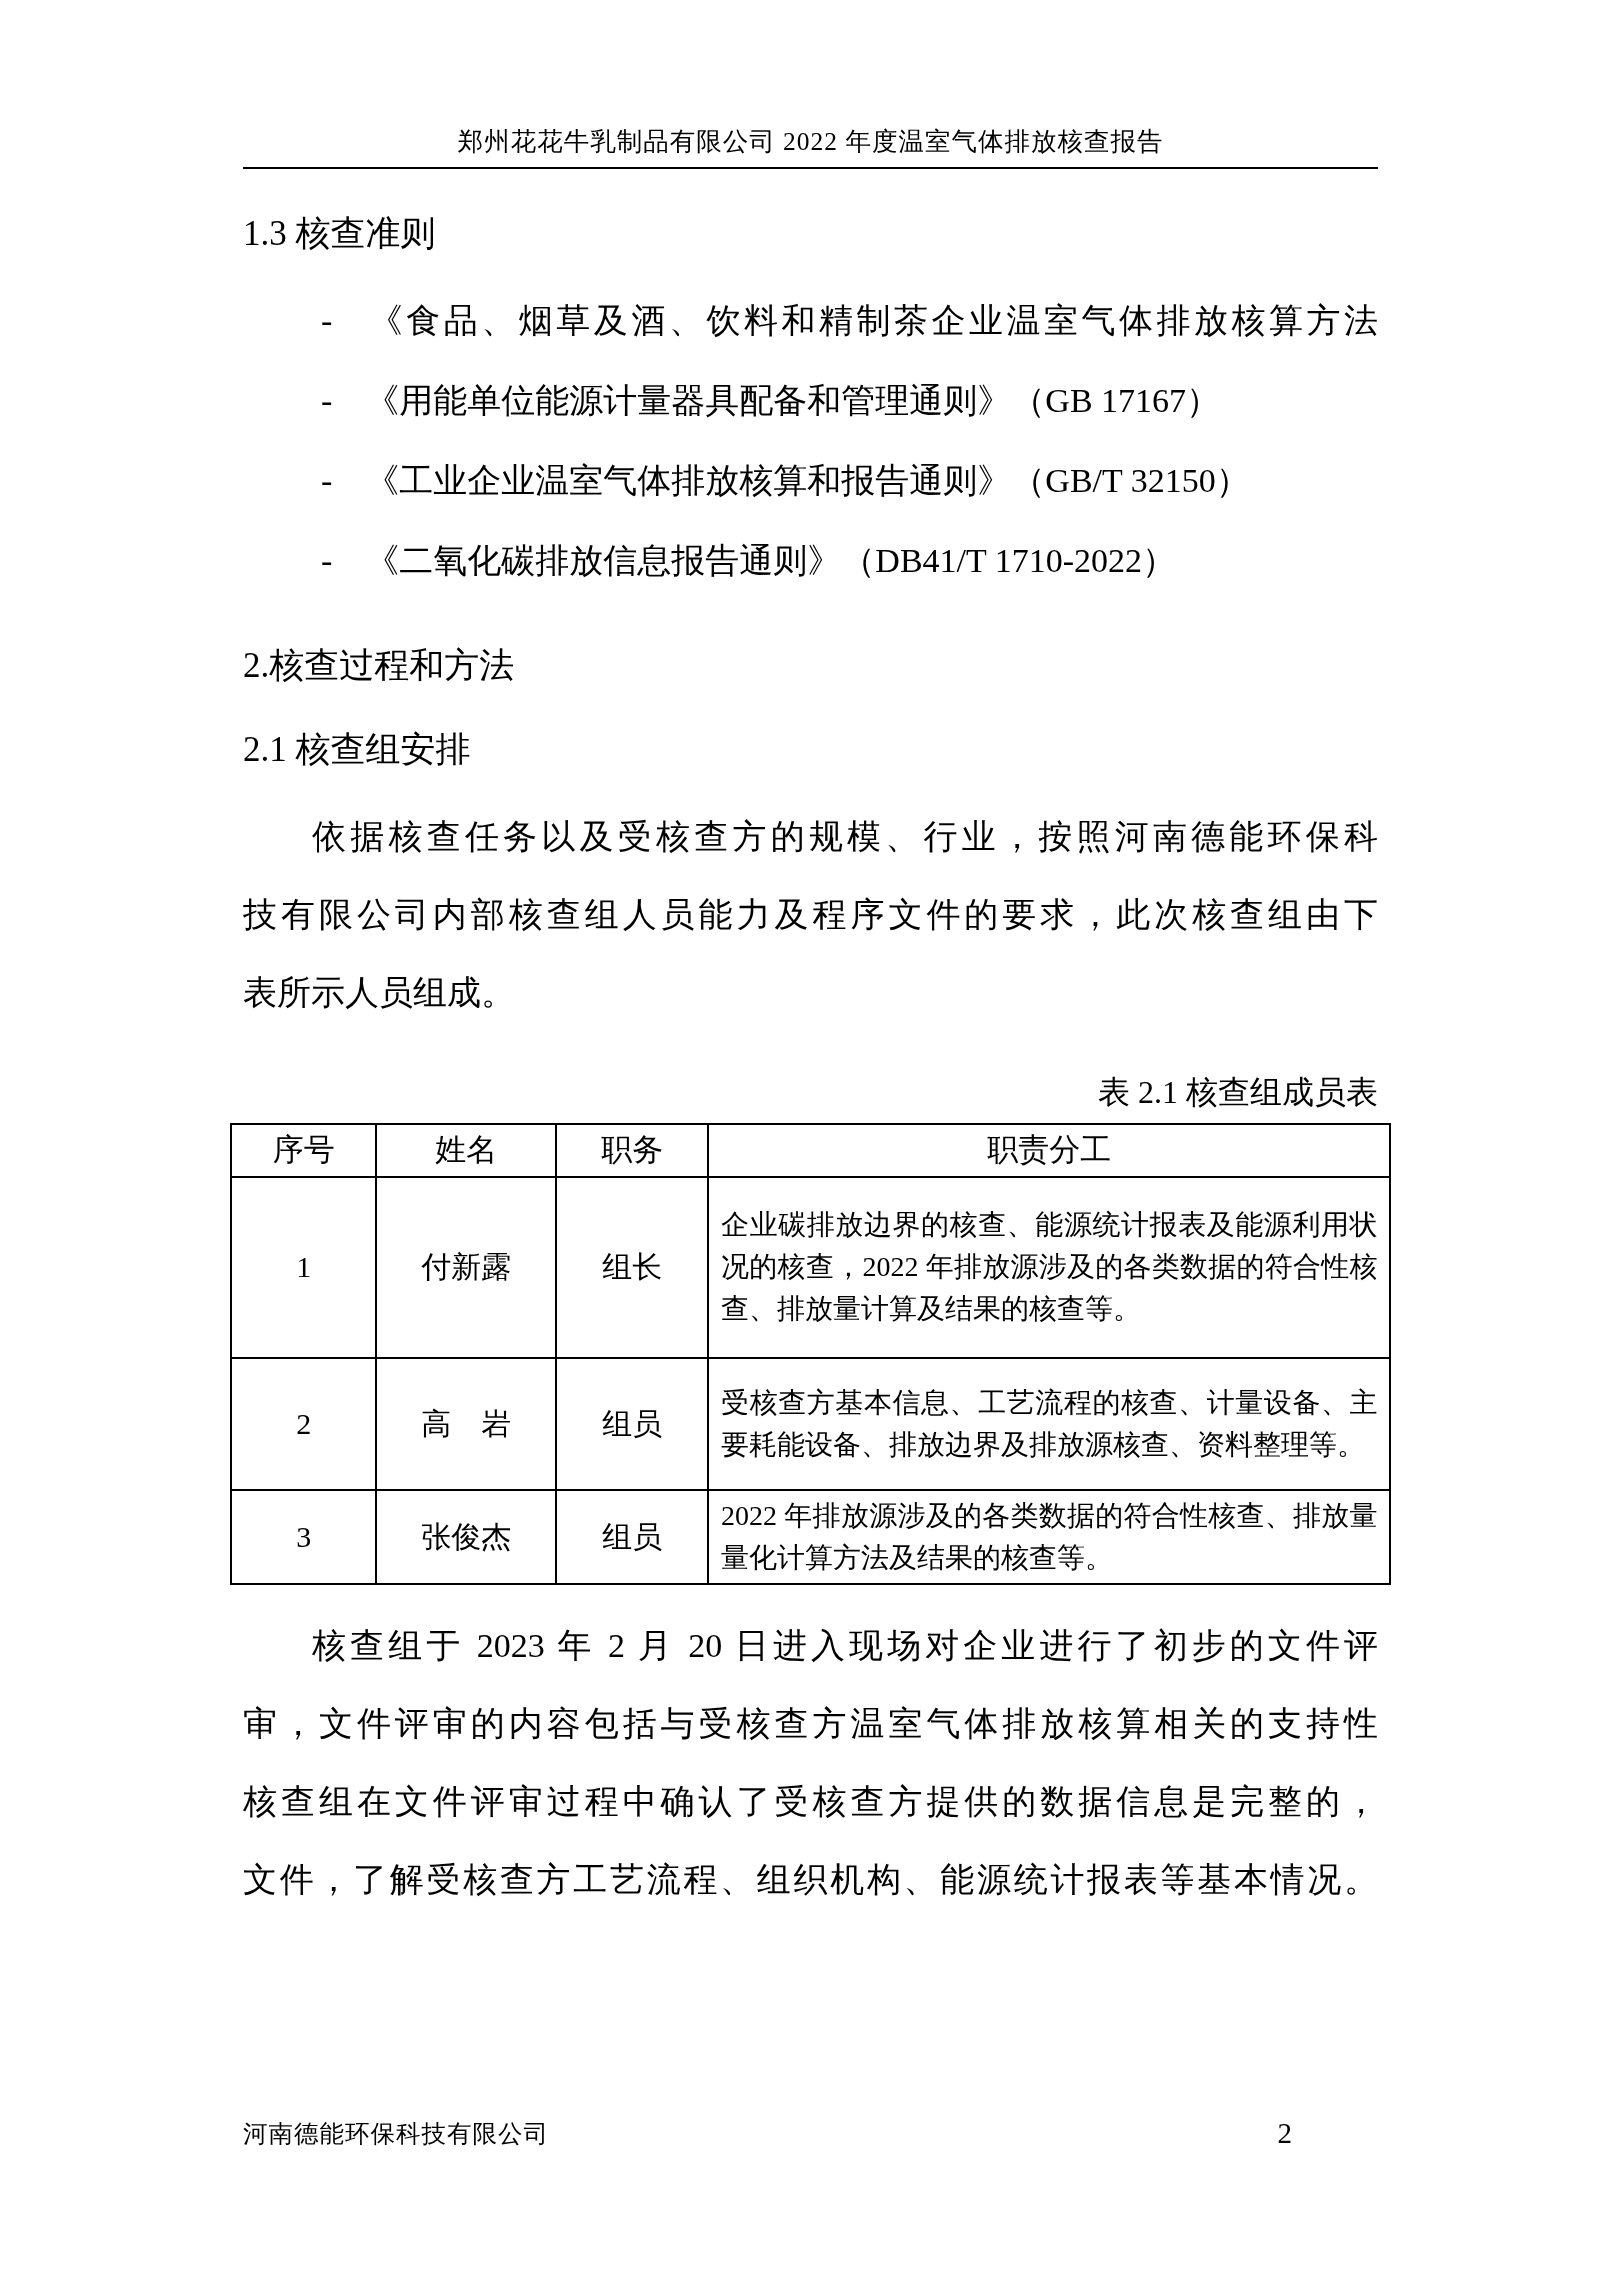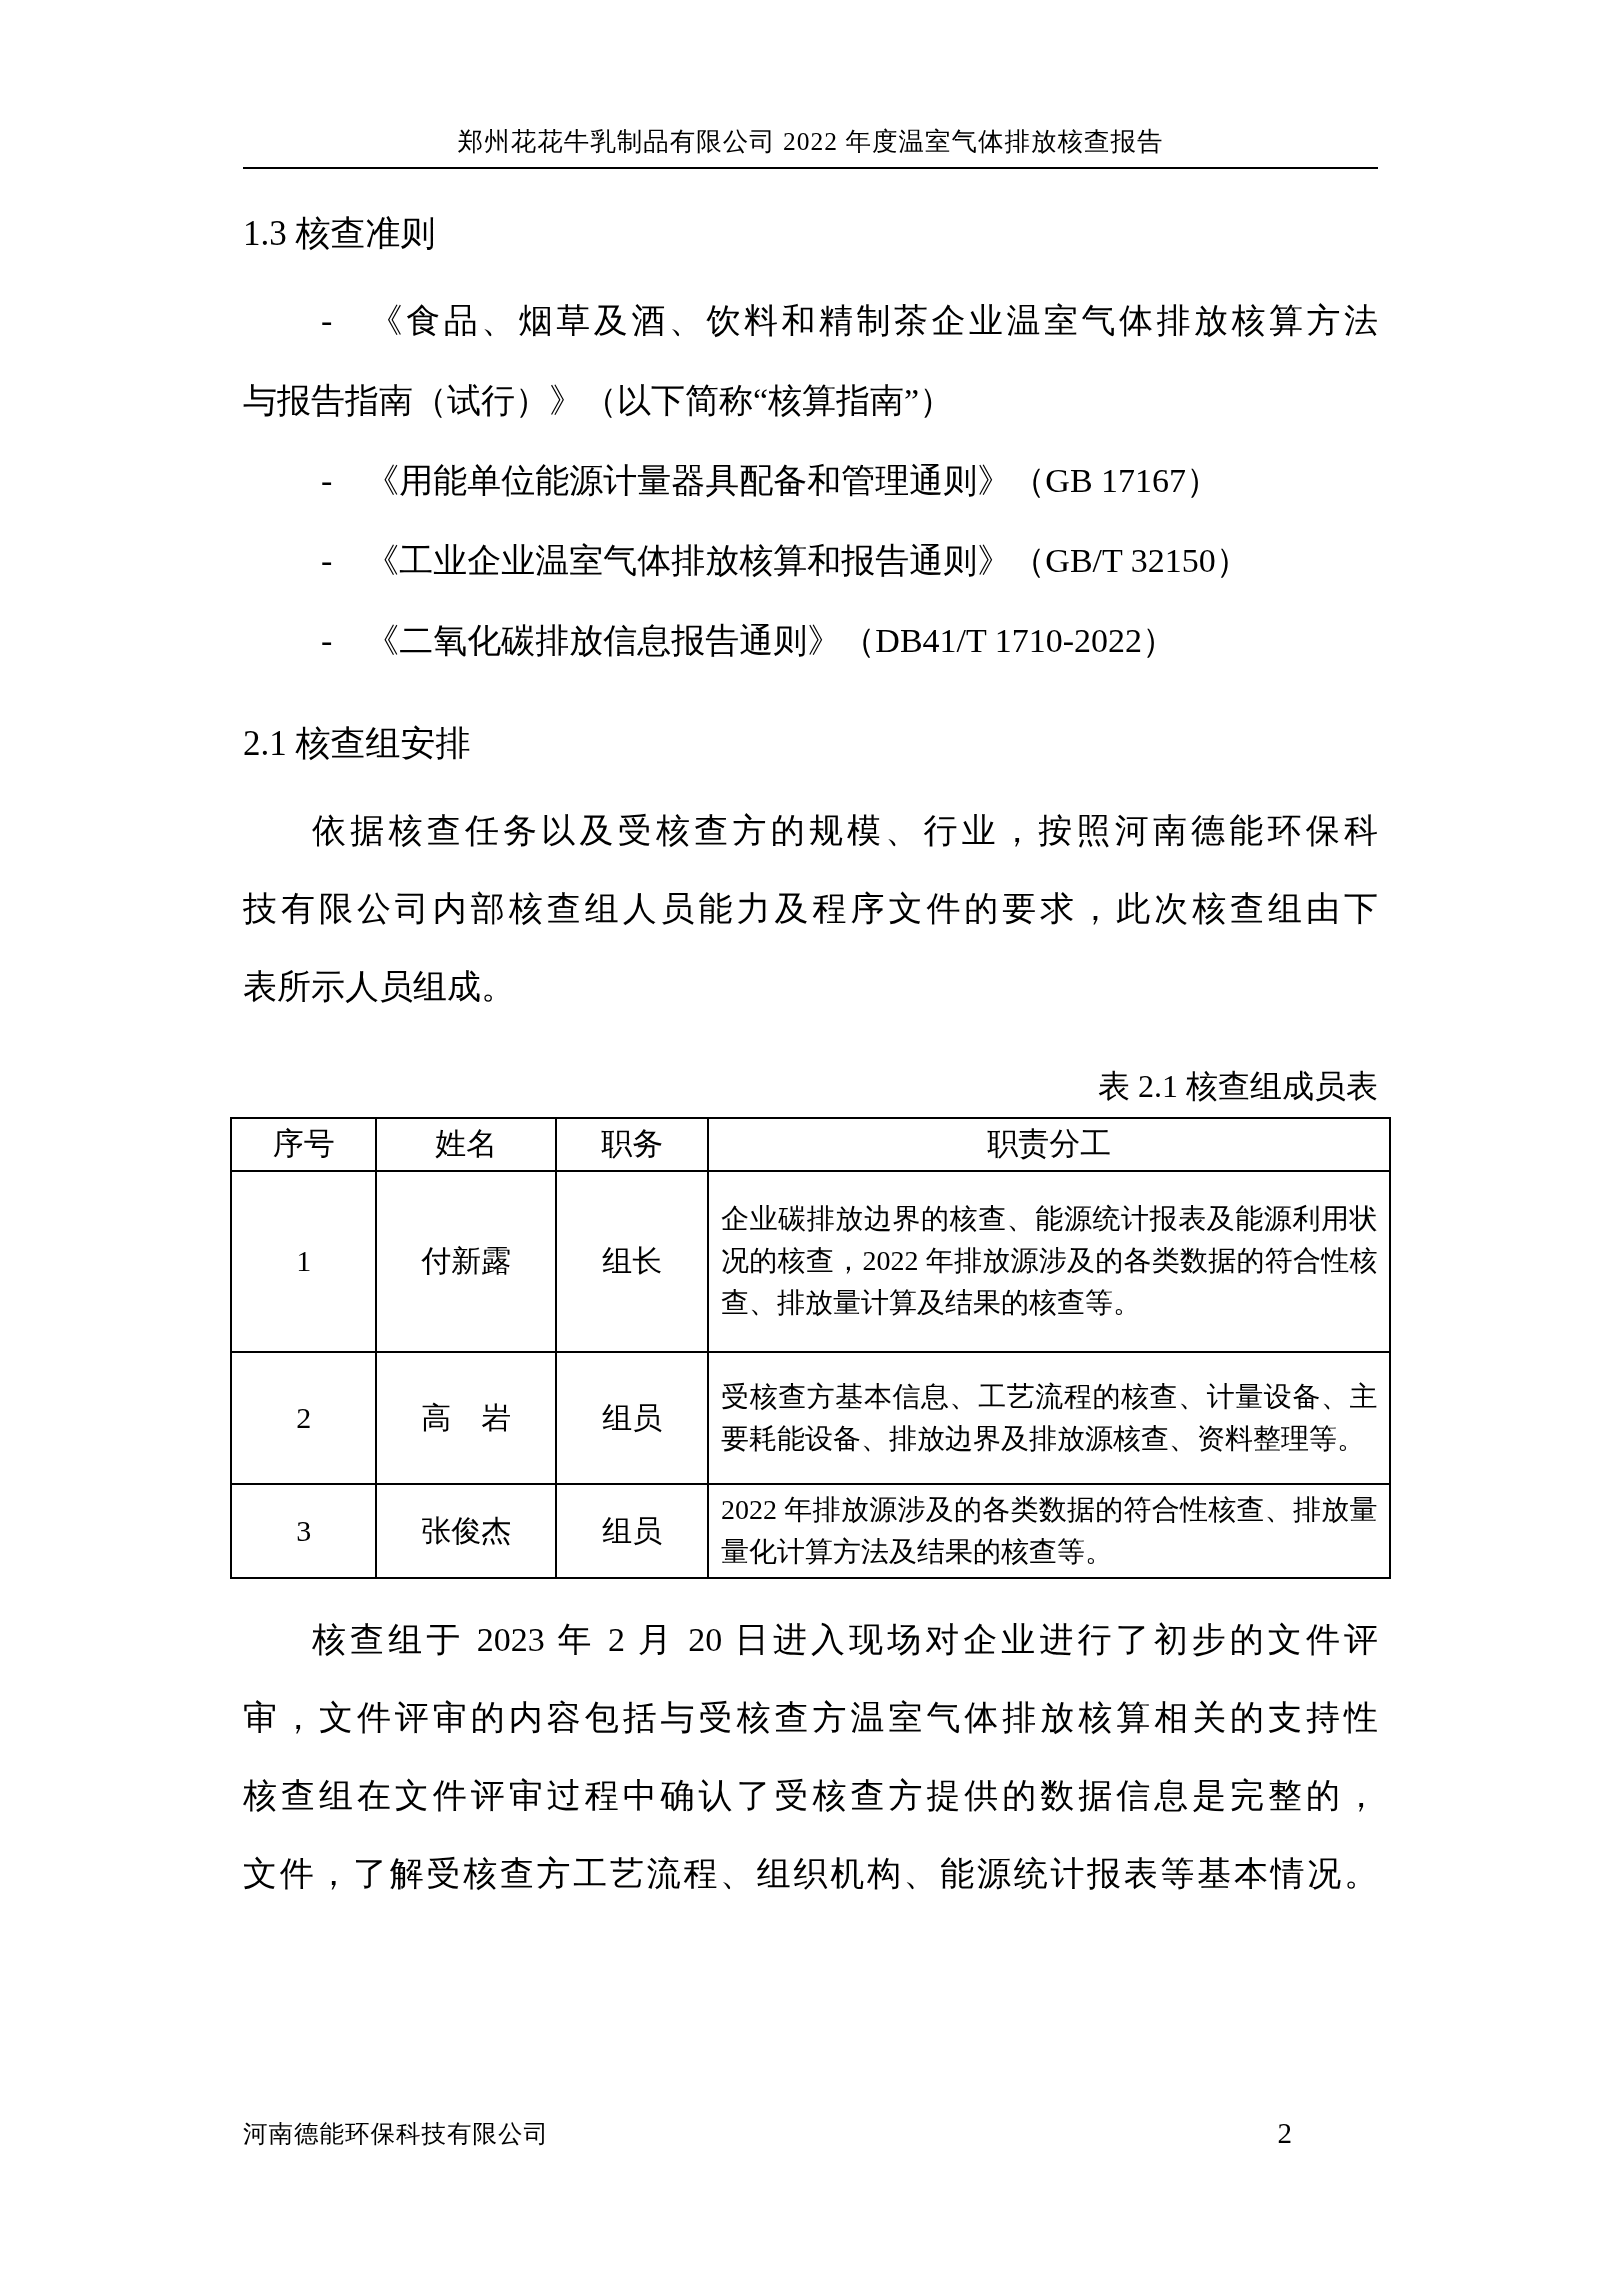--- a/index.html
+++ b/index.html
@@ -91,26 +91,26 @@
   <div class="content">
 
     <div class="doc-header">
       <span>郑州花花牛乳制品有限公司 2022 年度温室气体排放核查报告</span>
     </div>
 
     <div class="heading h-13">1.3 核查准则</div>
 
     <div class="bullets">
       <div class="b-line b-indent just-full"><span class="marker">-</span><span>《食品、烟草及酒、饮料和精制茶企业温室气体排放核算方法</span></div>
-      <div class="b-line wrapok">与报告指南（试行）》（以下简称“核算指南”）</div>
       <div class="b-line b-indent"><span class="marker">-</span><span>《用能单位能源计量器具配备和管理通则》（GB 17167）</span></div>
       <div class="b-line b-indent"><span class="marker">-</span><span>《工业企业温室气体排放核算和报告通则》（GB/T 32150）</span></div>
       <div class="b-line b-indent"><span class="marker">-</span><span>《二氧化碳排放信息报告通则》（DB41/T 1710-2022）</span></div>
     </div>
 
+    <div class="heading h-2">2.核查过程和方法</div>
 
     <div class="heading h-21">2.1 核查组安排</div>
 
     <div class="para" style="margin-top:27.4px;">
       <div class="line indent2 just-full">依据核查任务以及受核查方的规模、行业，按照河南德能环保科</div>
       <div class="line just-full">技有限公司内部核查组人员能力及程序文件的要求，此次核查组由下</div>
       <div class="line">表所示人员组成。</div>
     </div>
 
     <div class="tbl-caption">表 2.1 核查组成员表</div>

